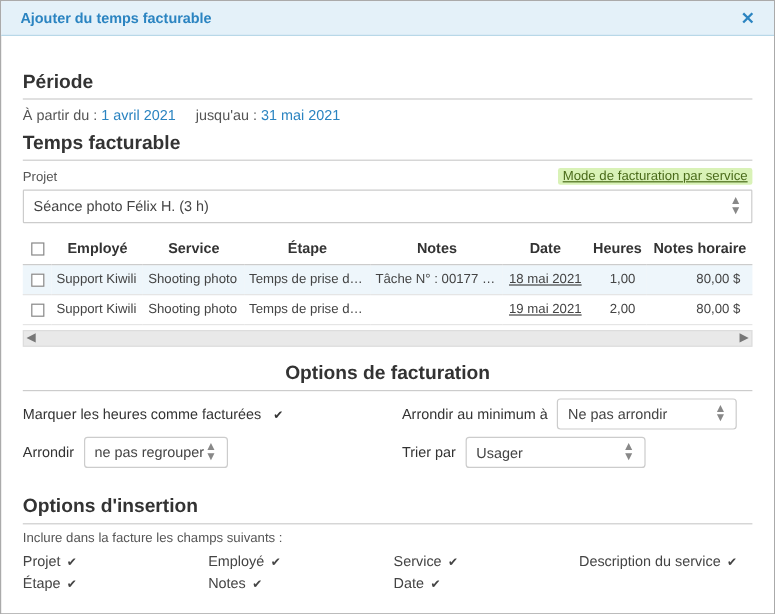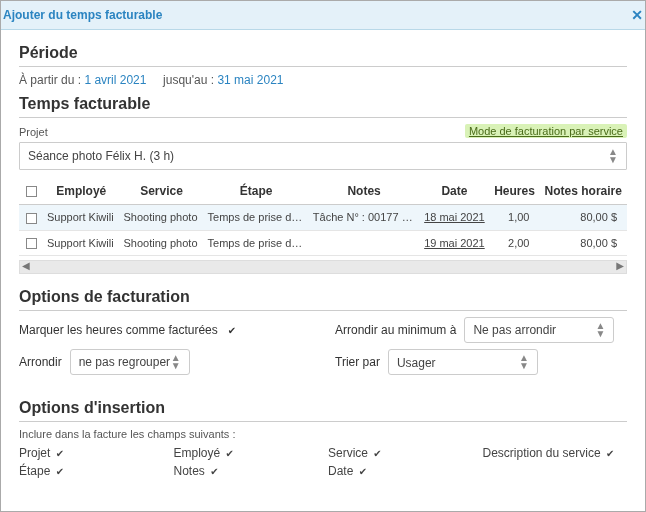--- a/index.html
+++ b/index.html
@@ -1,22 +1,22 @@
 <!DOCTYPE html>
 <html><head>
 <meta charset="utf-8">
 <style>
   * { box-sizing: border-box; margin: 0; padding: 0; }
   body { font-family: "Segoe UI", Arial, sans-serif; font-size: 12px; color: #333; background: #222; }
   .modal { width: 646px; height: 512px; background: #fff; border: 1px solid #aaa; position: relative; }
-  .modal-header { background: #e4f1f9; border-bottom: 1px solid #b8d8e8; padding: 6px 2px; display: flex; justify-content: space-between; align-items: center; }
+  .modal-header { background: #e4f1f9; border-bottom: 1px solid #b8d8e8; padding: 6px 16px; display: flex; justify-content: space-between; align-items: center; }
   .modal-title { color: #2b84c1; font-weight: 600; font-size: 12px; }
   .modal-close { color: #2b84c1; cursor: pointer; font-size: 14px; font-weight: bold; }
   .modal-body { padding: 10px 18px 14px 18px; height: calc(100% - 30px); overflow: auto; }
-  h3.section { font-size: 16px; font-weight: 700; color: #333; border-bottom: 1px solid #ccc; padding-bottom: 4px; margin-bottom: 6px; margin-top: 4px; }
+  h3.section { font-size: 16px; font-weight: 700; color: #333; border-bottom: 1px solid #ccc; padding-bottom: 4px; margin-bottom: 6px; margin-top: 20px; }
   .period-row { font-size: 12px; color: #555; margin-bottom: 8px; }
   .period-row .link { color: #2b84c1; }
   .tf-header { display: flex; justify-content: space-between; align-items: flex-end; margin-bottom: 4px; }
   .label-small { font-size: 11px; color: #555; }
   .badge-green { background:#d9f2b7; color:#4a6b1a; font-size:11px; padding:1px 4px; border-radius:2px;text-decoration:underline; }
   .select-box { width:100%; border:1px solid #ccc; border-radius:1px; padding:5px 8px; font-size:12px; color:#444; display:flex; justify-content:space-between; align-items:center; margin-bottom:8px; }
   .caret-sort { color:#888; font-size:10px; line-height:8px; }
   table.data { width:100%; border-collapse:collapse; font-size:11px; }
   table.data th { text-align:center; padding:6px 4px; font-weight:700; color:#333; border-bottom:1px solid #ccc; font-size:12px; }
   table.data td { padding:6px 4px; border-bottom:1px solid #e5e5e5; color:#444; }
@@ -100,21 +100,21 @@
           <td>Temps de prise d…</td>
           <td></td>
           <td class="center">19 mai 2021</td>
           <td class="num">2,00</td>
           <td class="num">80,00 $</td>
         </tr>
       </tbody>
     </table>
     <div class="scroll-strip"></div>
 
-    <h3 class="section" style="margin-top:14px;">Options de facturation</h3>
+    <h3 class="section" style="margin-top:14px;text-align:center;">Options de facturation</h3>
     <div class="opts-row">
       <div class="left">
         <span>Marquer les heures comme facturées</span>
         <span class="check tick"></span>
       </div>
       <div class="right">
         <span>Arrondir au minimum à</span>
         <div class="mini-select" style="min-width:150px;">
           <span>Ne pas arrondir</span>
           <span class="caret-sort">▲<br>▼</span>

